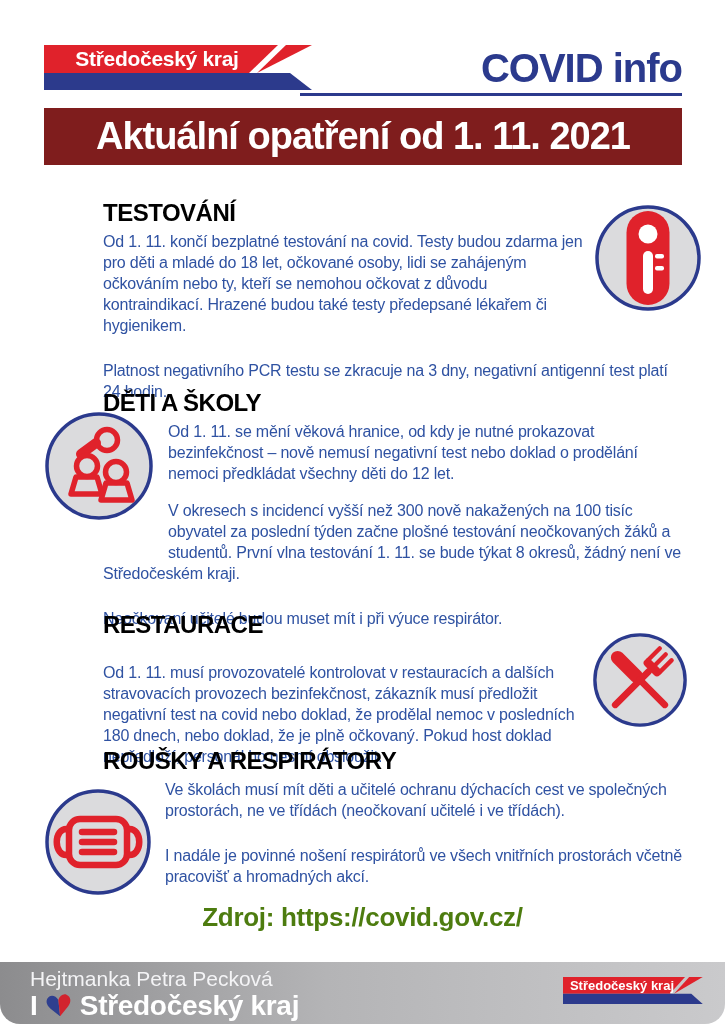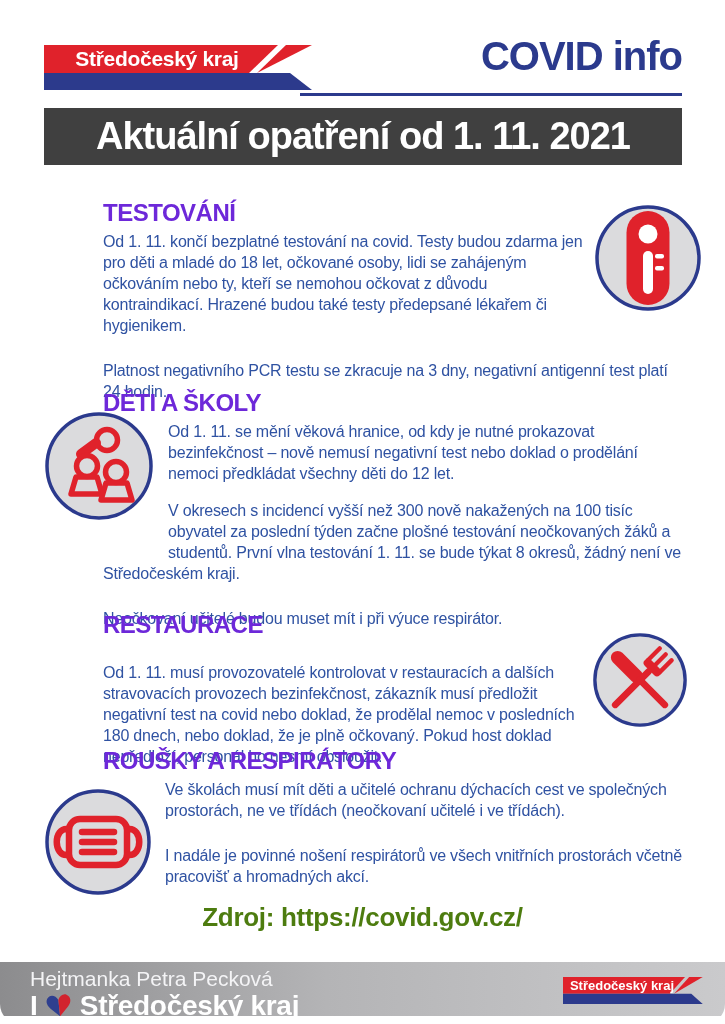--- a/index.html
+++ b/index.html
@@ -5,45 +5,45 @@
   html,body{margin:0;padding:0;background:#ffffff;}
   .page{position:relative;width:725px;height:1024px;background:#ffffff;overflow:hidden;
         font-family:"Liberation Sans","DejaVu Sans",sans-serif;border-radius:20px;}
 
   
   .ribbon{position:absolute;}
   .ribbon svg{position:absolute;left:0;top:0;display:block;}
   .ribbon-header{left:44px;top:45px;width:280px;height:45px;}
   .ribbon-header .ribbon-label{position:absolute;left:0;top:0;width:226px;height:28px;
       line-height:28px;text-align:center;color:#ffffff;font-weight:bold;font-size:21px;letter-spacing:-0.3px;}
-  .covid-info{position:absolute;right:43px;top:36px;font-size:40px;font-weight:bold;
+  .covid-info{position:absolute;right:43px;top:48px;font-size:40px;font-weight:bold;
       color:#2b3a8d;letter-spacing:-1px;line-height:1;}
   .header-rule{position:absolute;left:300px;top:93px;width:382px;height:3px;background:#2b3a8d;}
-  .banner{position:absolute;left:44px;top:108px;width:638px;height:57px;background:#404040;
+  .banner{position:absolute;left:44px;top:108px;width:638px;height:57px;background:#7f1d1d;
       display:flex;align-items:center;justify-content:center;color:#ffffff;font-weight:bold;
       font-size:38px;letter-spacing:-1px;}
 
   
   .section{position:absolute;left:103px;width:584px;}
   .section h2{margin:0 0 5px 0;font-size:24px;line-height:26px;font-weight:bold;
-      color:#6d28d9;letter-spacing:-0.5px;}
+      color:#000000;letter-spacing:-0.5px;}
   .section p{margin:0 0 16px 0;font-size:16px;line-height:21px;color:#2f52a2;letter-spacing:-0.2px;}
   .section p:last-child{margin-bottom:0;margin-top:24px;}
   .spacer{display:block;}
   .spacer-right{float:right;}
   .spacer-left{float:left;}
 
   .icon-circle{position:absolute;}
   .icon-circle svg{display:block;width:100%;height:100%;}
 
   .source{position:absolute;left:0;top:902px;width:725px;text-align:center;
       font-size:26px;font-weight:bold;color:#4d7c0f;letter-spacing:-0.3px;cursor:pointer;}
 
   
-  .footer{position:absolute;left:0;top:962px;width:725px;height:54px;
+  .footer{position:absolute;left:0;top:962px;width:725px;height:62px;
       background:linear-gradient(to right,#8c8c8e 0%,#b4b4b6 45%,#cacacc 100%);}
   .footer-left{position:absolute;left:30px;top:5px;}
   .footer-line1{font-size:21px;line-height:24px;color:#f4f4f6;}
   .footer-line2{display:flex;align-items:center;gap:7px;margin-top:1px;}
   .footer-i{font-size:28px;font-weight:bold;color:#ffffff;line-height:28px;}
   .footer-heart{width:28px;height:26px;transform:rotate(-6deg);}
   .footer-kraj{font-size:28px;font-weight:bold;color:#ffffff;line-height:28px;letter-spacing:-0.3px;}
   .ribbon-footer{right:16px;top:15px;width:146px;height:27px;position:absolute;}
   .ribbon-footer .ribbon-label{position:absolute;left:0;top:0;width:118px;height:17px;
       line-height:17px;text-align:center;color:#ffffff;font-weight:bold;font-size:13px;}

